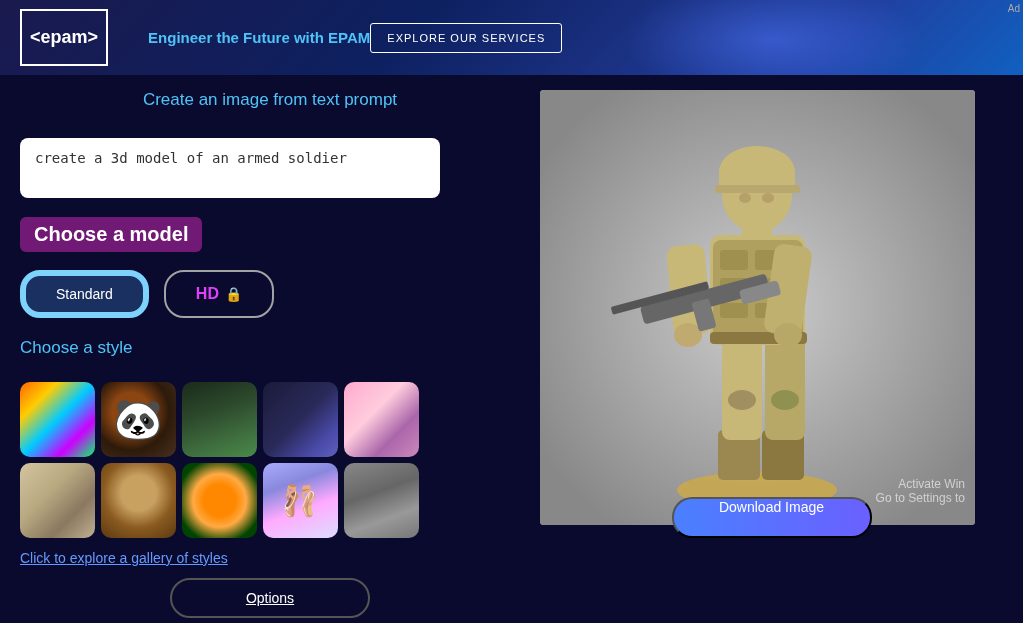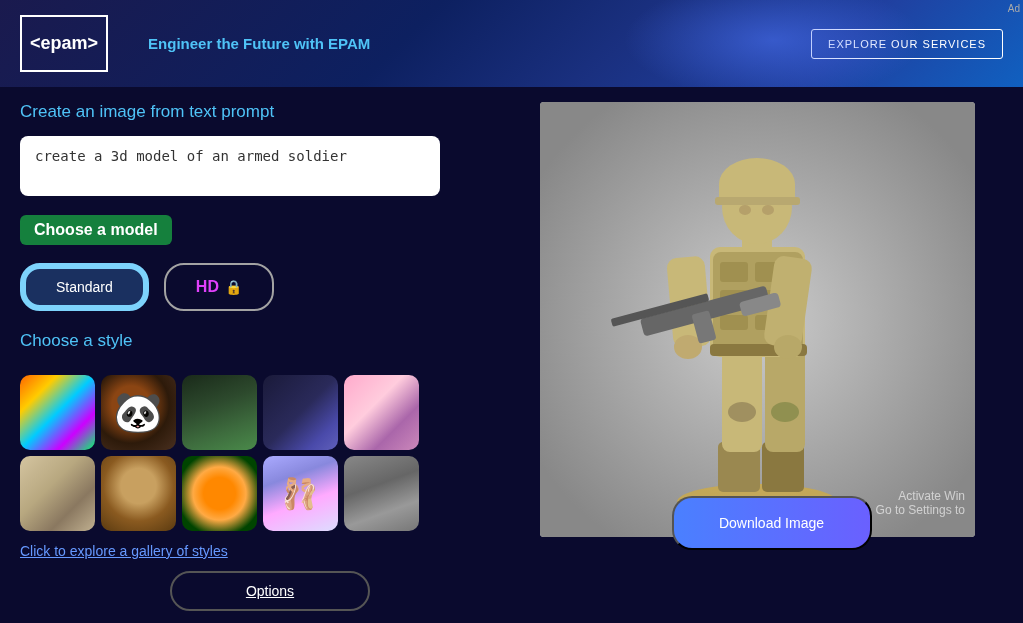--- a/index.html
+++ b/index.html
@@ -9,25 +9,24 @@
       color: #fff;
       width: 1023px;
       height: 623px;
       overflow: hidden;
       position: relative;
     }
 
     
     .top-banner {
       width: 100%;
-      height: 87px;
+      height: 75px;
       background: linear-gradient(135deg, #1a1a4e 0%, #0d2060 40%, #1a3080 60%, #2040a0 80%, #1060c0 100%);
       display: flex;
       align-items: center;
-      justify-content: space-between;
       padding: 0 20px;
       position: relative;
       overflow: hidden;
     }
     .top-banner::before {
       content: '';
       position: absolute;
       top: -20px; right: 100px;
       width: 300px; height: 120px;
       background: radial-gradient(ellipse, rgba(80,120,255,0.5) 0%, transparent 70%);
@@ -85,41 +84,42 @@
 
     
     .left-panel {
       width: 500px;
       flex-shrink: 0;
     }
 
     .section-title {
       color: #4fc3f7;
       font-size: 17px;
-      margin-bottom: 14px;
+      margin-bottom: 28px;
+      text-align: center;
     }
 
     .prompt-input {
       width: 420px;
       height: 60px;
       background: #fff;
       border: none;
       border-radius: 8px;
       padding: 12px 15px;
       font-size: 14px;
       color: #333;
       resize: none;
       outline: none;
     }
 
     .choose-model-label {
       display: inline-block;
-      background: #15803d;
-      color: #fff;
-      font-size: 16px;
+      background: #701a75;
+      color: #fff;
+      font-size: 20px;
       font-weight: bold;
       padding: 6px 14px;
       border-radius: 6px;
       margin: 15px 0 18px 0;
       cursor: pointer;
     }
 
     .model-buttons {
       display: flex;
       gap: 15px;
@@ -252,25 +252,24 @@
       font-size: 12px;
       text-align: right;
     }
 
     .download-btn-area {
       position: absolute;
       bottom: -5px;
       left: 50%;
       transform: translateX(-50%);
       width: 200px;
-      height: 54px;
+      height: 41px;
       background: linear-gradient(90deg, #4a80ff, #6a60ff);
       border-radius: 20px;
       display: flex;
-      align-items: center;
       justify-content: center;
       cursor: pointer;
     }
     .download-btn-text {
       color: #fff;
       font-size: 14px;
     }
   </style>
 </head>
 <body>

